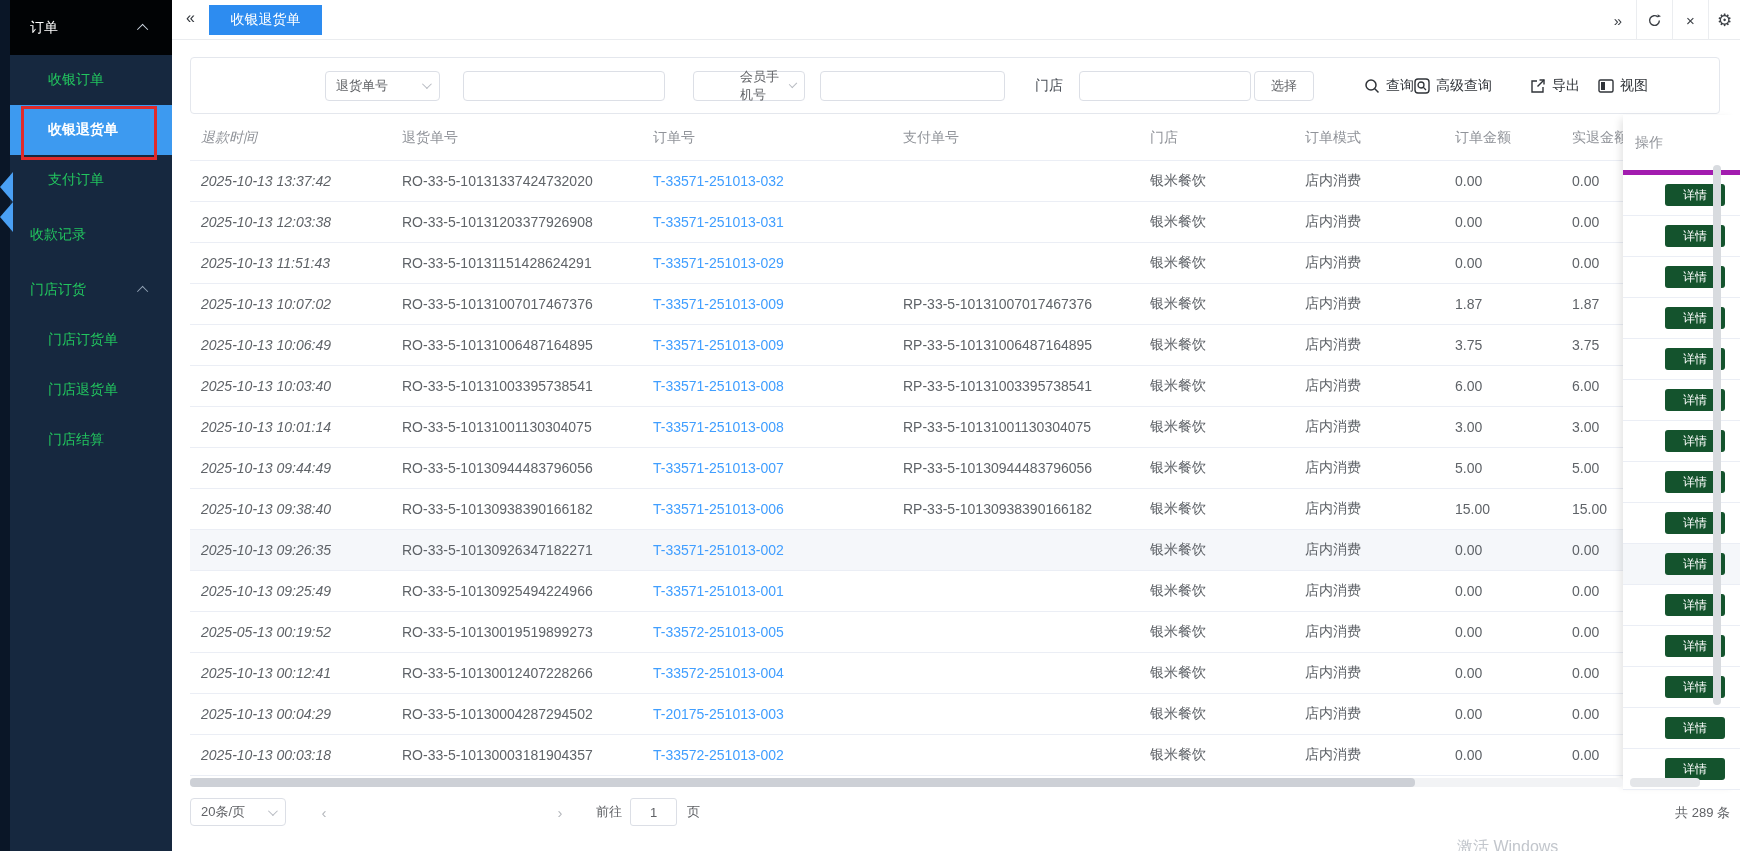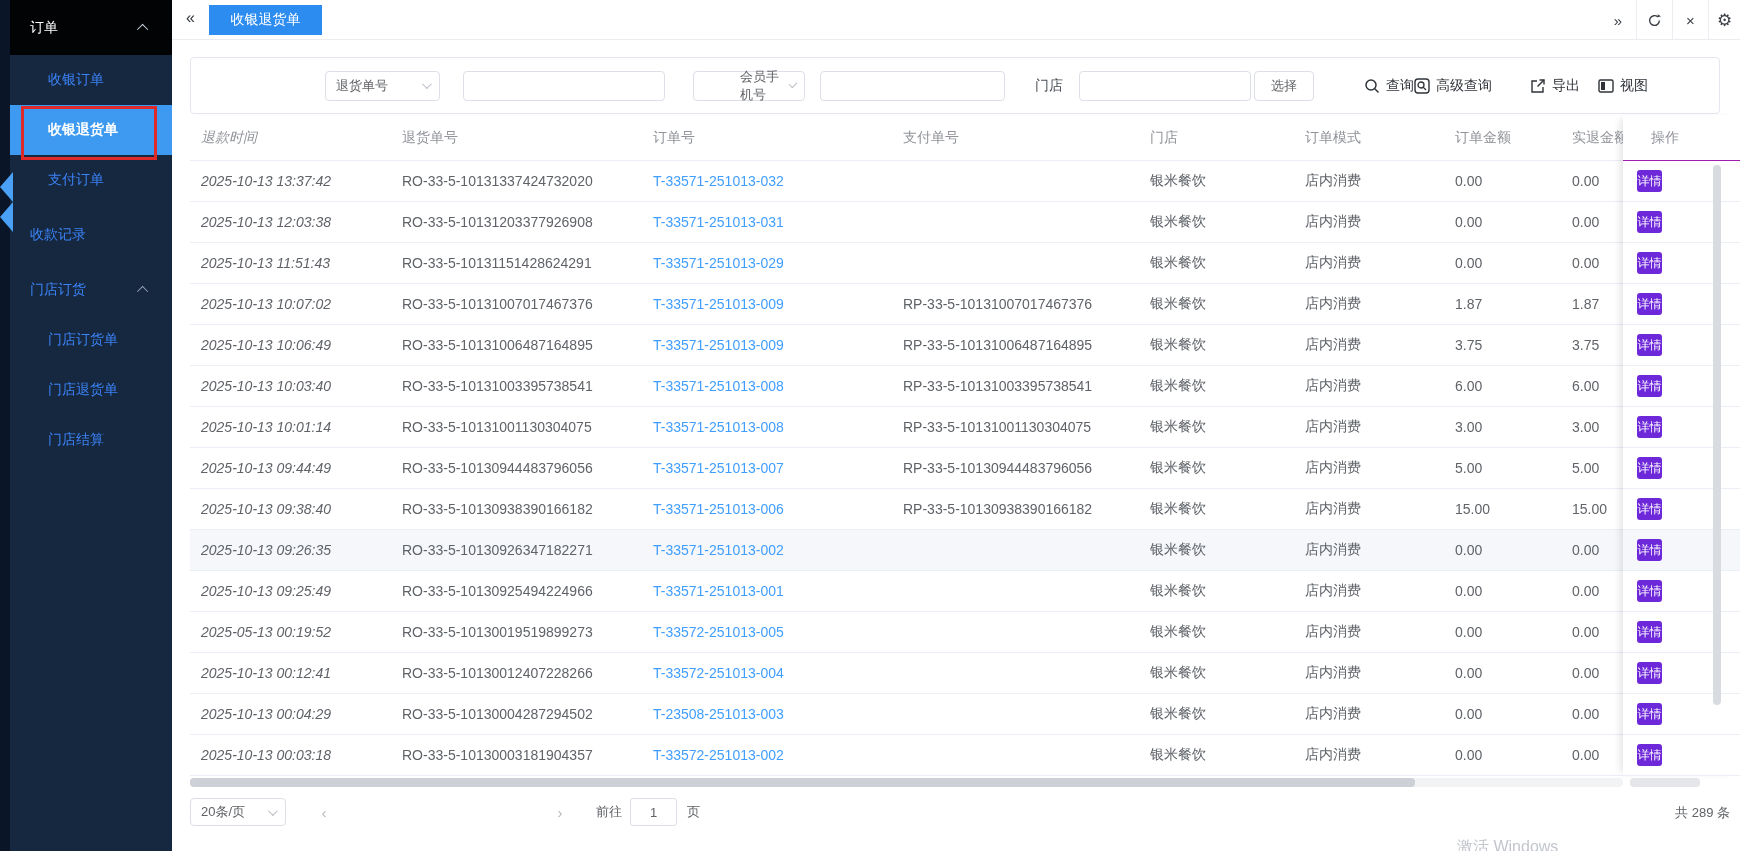--- a/index.html
+++ b/index.html
@@ -6,21 +6,21 @@
   html,body { width:1740px; height:851px; overflow:hidden; background:#fff;
     font-family:"Liberation Sans","DejaVu Sans",sans-serif; }
   body { position:relative; }
 
   
   .sidebar { position:absolute; left:0; top:0; width:172px; height:851px; background:#16283f; }
   .side-strip { position:absolute; left:0; top:0; width:10px; height:851px; background:#0a1627; }
   .handle { position:absolute; left:0; top:172px; width:13px; height:60px; }
   .handle .tri { width:0; height:0; border-top:15px solid transparent; border-bottom:15px solid transparent; border-right:13px solid #4aa0f4; }
   .menu { position:absolute; left:10px; top:0; right:0; }
-  .menu-item { height:50px; display:flex; align-items:center; color:#3b82f6; font-size:14px; cursor:pointer; position:relative; }
+  .menu-item { height:50px; display:flex; align-items:center; color:#22c55e; font-size:14px; cursor:pointer; position:relative; }
   .menu-item.root { height:55px; background:#010305; color:#fff; padding-left:20px; }
   .menu-item.top { padding-left:20px; margin-top:5px; }
   .menu-item.child { padding-left:38px; }
   .menu-item.active { background:#3d9af0; color:#fff; font-weight:bold; }
   .chev-up { width:8px; height:8px; border-left:1.6px solid #93a3b5; border-top:1.6px solid #93a3b5;
     transform:rotate(45deg) translateY(2px); margin-left:auto; margin-right:24px; }
   .menu-item.root .chev-up { border-color:#cfd8e3; }
   .red-box { position:absolute; left:21px; top:106px; width:136px; height:54px; border:3px solid #e02a2a; z-index:6; pointer-events:none; }
 
   
@@ -69,26 +69,26 @@
   .trow { height:41px; align-items:center; color:#5f6368; font-size:14px; background:#fff; }
   .trow.highlight { background:#f5f7fa; }
   .cell { padding-left:11px; white-space:nowrap; overflow:hidden; }
   .c1 { width:201px;font-style:italic; } .c2 { width:251px; } .c3 { width:250px; } .c4 { width:247px; }
   .c5 { width:155px; } .c6 { width:150px; } .c7 { width:117px; } .c8 { width:161px; }
   .link { color:#409eff; cursor:pointer; }
 
   
   .op-col { position:absolute; left:1433px; top:0; width:117px; background:#fff;
     box-shadow:-6px 0 8px -4px rgba(0,0,0,.12); }
-  .op-head { height:46px; display:flex; align-items:center; padding-left:28px; color:#909399;
-    font-size:14px; border-bottom:1px solid #a21caf; }
+  .op-head { height:60px; display:flex; align-items:center; padding-left:12px; color:#909399;
+    font-size:14px; border-bottom:5px solid #a21caf; }
   .op-row { height:41px; display:flex; align-items:center; padding-left:14px; border-bottom:1px solid #ebeef5; background:#fff; }
   .op-row.highlight { background:#f5f7fa; }
-  .detail-btn { width:25px; height:22px; background:#6d28d9; color:#fff; border:none; border-radius:3px;
-    font-size:12px; cursor:pointer; font-family:inherit; }
+  .detail-btn { width:60px; height:22px; background:#14532d; color:#fff; border:none; border-radius:3px;
+    font-size:12px; cursor:pointer; font-family:inherit;margin-left:28px; }
 
   
   .vscroll { position:absolute; left:1523px; top:50px; width:8px; height:540px; background:#d8dbdf; border-radius:4px; }
   .hscroll-track { position:absolute; left:18px; top:778px; width:1433px; height:9px; background:#f2f3f5; border-radius:4px; }
   .hscroll-thumb { position:absolute; left:0; top:0; width:1225px; height:9px; background:#cdd0d6; border-radius:4px; }
   .hscroll-right { position:absolute; left:1458px; top:778px; width:70px; height:9px; background:#e4e6e9; border-radius:4px; }
 
   
   .pager { position:absolute; left:18px; top:797px; height:30px; display:flex; align-items:center;
     font-size:13px; color:#606266; }
@@ -365,21 +365,21 @@
         <div class="cell c3"><span class="link">T-33572-251013-004</span></div>
         <div class="cell c4"></div>
         <div class="cell c5">银米餐饮</div>
         <div class="cell c6">店内消费</div>
         <div class="cell c7">0.00</div>
         <div class="cell c8">0.00</div>
       </div>
         <div class="trow">
         <div class="cell c1">2025-10-13 00:04:29</div>
         <div class="cell c2">RO-33-5-10130004287294502</div>
-        <div class="cell c3"><span class="link">T-23508-251013-003</span></div>
+        <div class="cell c3"><span class="link">T-20175-251013-003</span></div>
         <div class="cell c4"></div>
         <div class="cell c5">银米餐饮</div>
         <div class="cell c6">店内消费</div>
         <div class="cell c7">0.00</div>
         <div class="cell c8">0.00</div>
       </div>
         <div class="trow">
         <div class="cell c1">2025-10-13 00:03:18</div>
         <div class="cell c2">RO-33-5-10130003181904357</div>
         <div class="cell c3"><span class="link">T-33572-251013-002</span></div>

